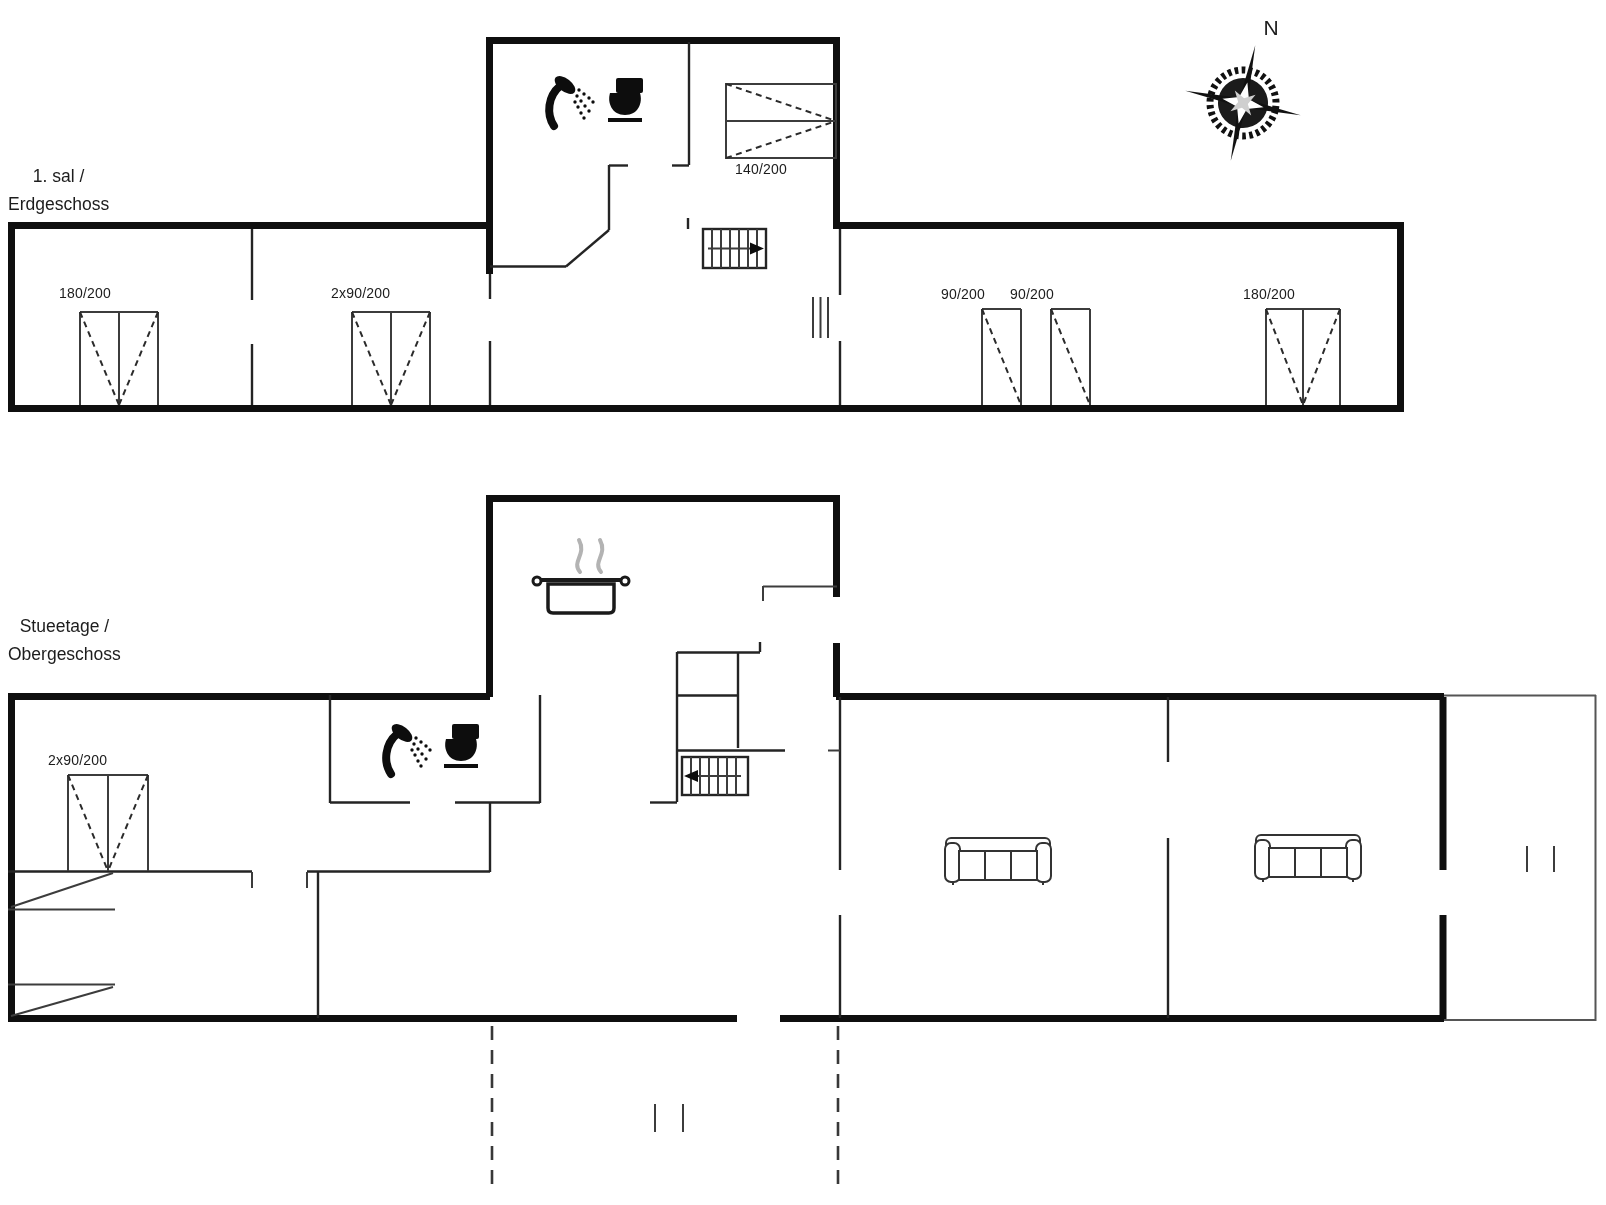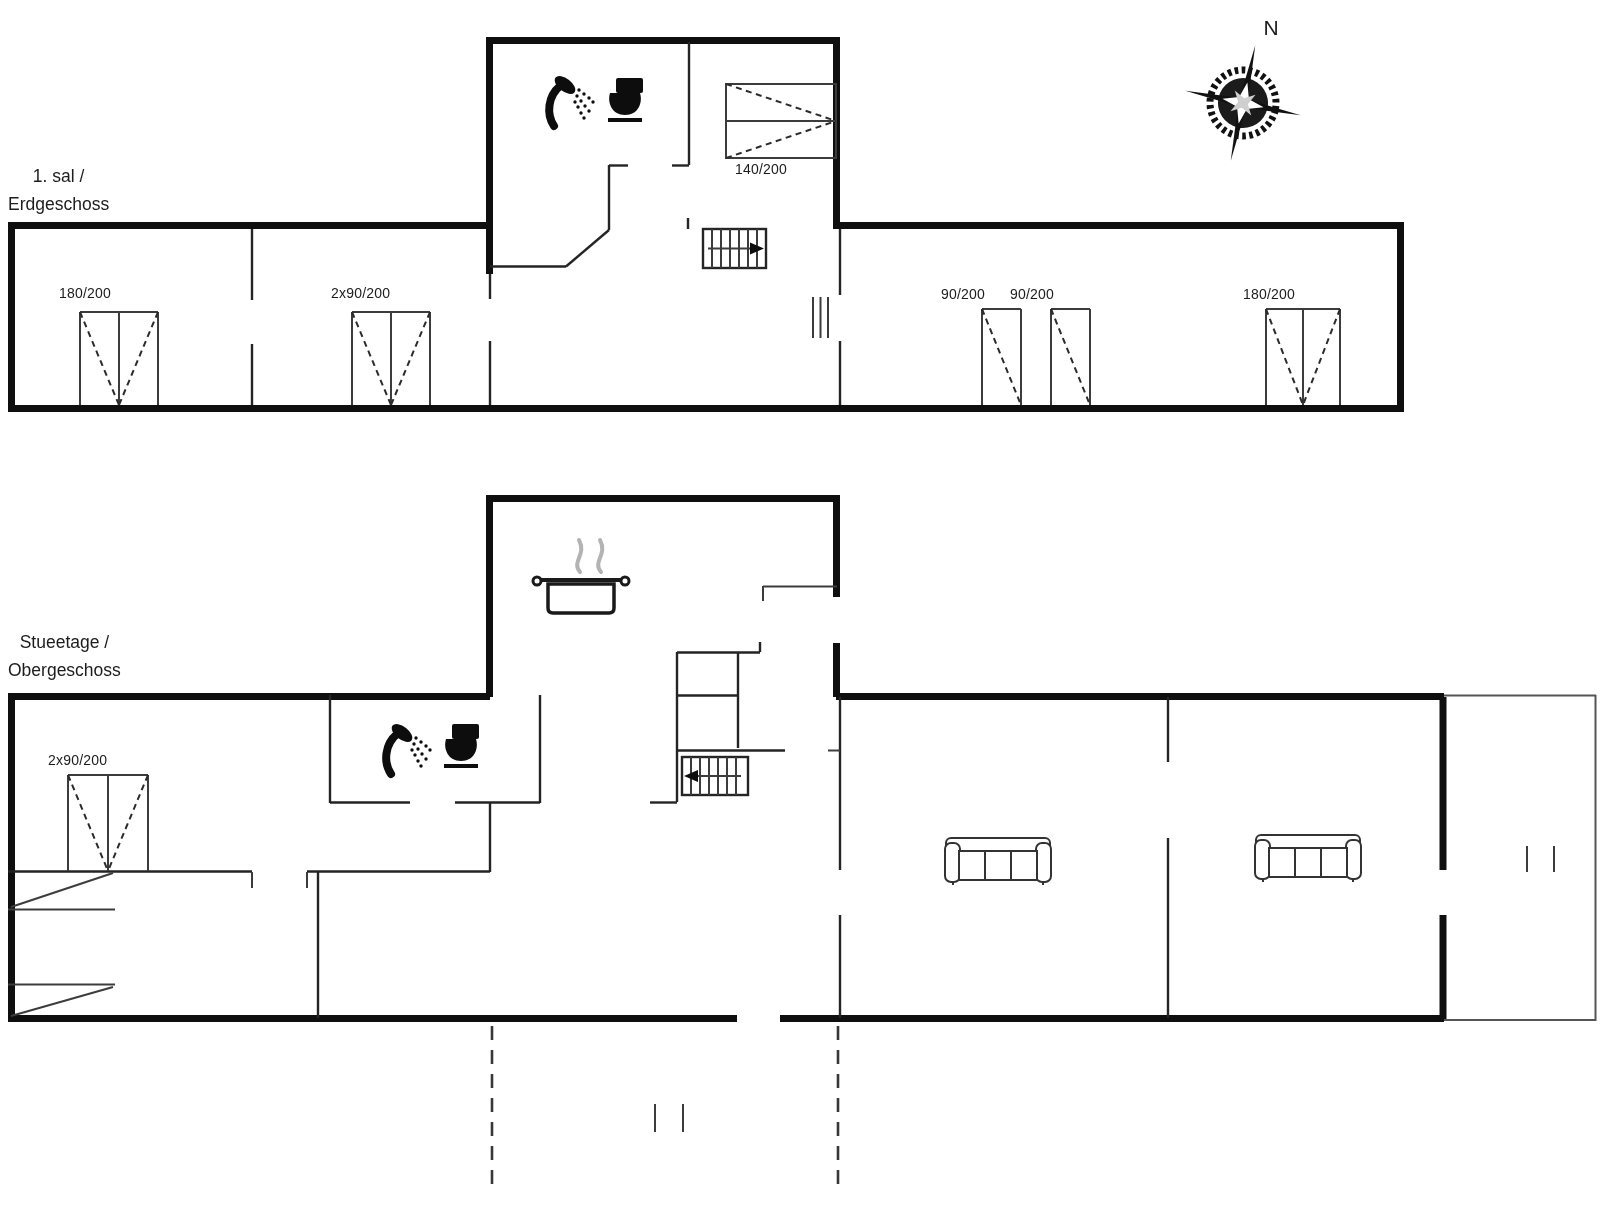--- a/index.html
+++ b/index.html
@@ -243,21 +243,21 @@
         <polygon points="1243,88 1246.5,99.5 1258,103 1246.5,106.5 1243,118 1239.5,106.5 1228,103 1239.5,99.5" fill="#cfcfcf"></polygon>
       </g>
     </g>
   </svg>
 
   <div class="label floor-label" style="left:8px;top:162px;">
     <div>1. sal /</div>
     <div>Erdgeschoss</div>
   </div>
 
-  <div class="label floor-label" style="left:8px;top:628px;">
+  <div class="label floor-label" style="left:8px;top:612px;">
     <div>Stueetage /</div>
     <div>Obergeschoss</div>
   </div>
 
   <div class="label dim-label" style="left:59px;top:285px;">180/200</div>
   <div class="label dim-label" style="left:331px;top:285px;">2x90/200</div>
   <div class="label dim-label" style="left:735px;top:161px;">140/200</div>
   <div class="label dim-label" style="left:941px;top:286px;">90/200</div>
   <div class="label dim-label" style="left:1010px;top:286px;">90/200</div>
   <div class="label dim-label" style="left:1243px;top:286px;">180/200</div>

